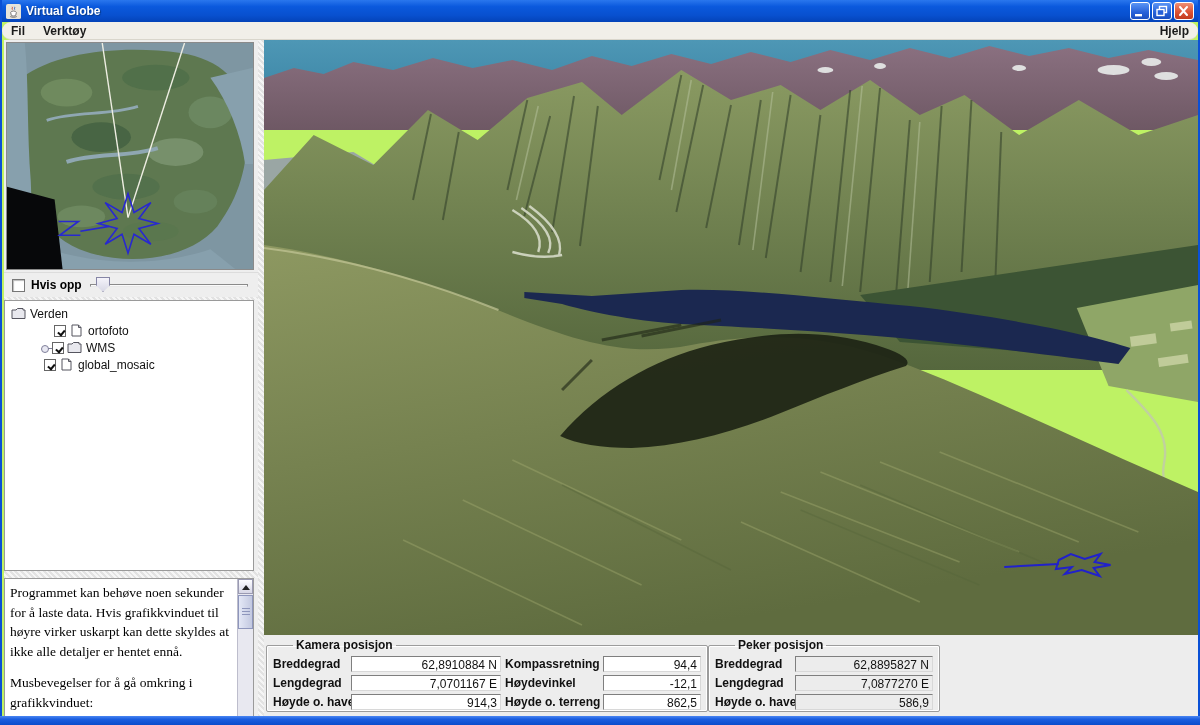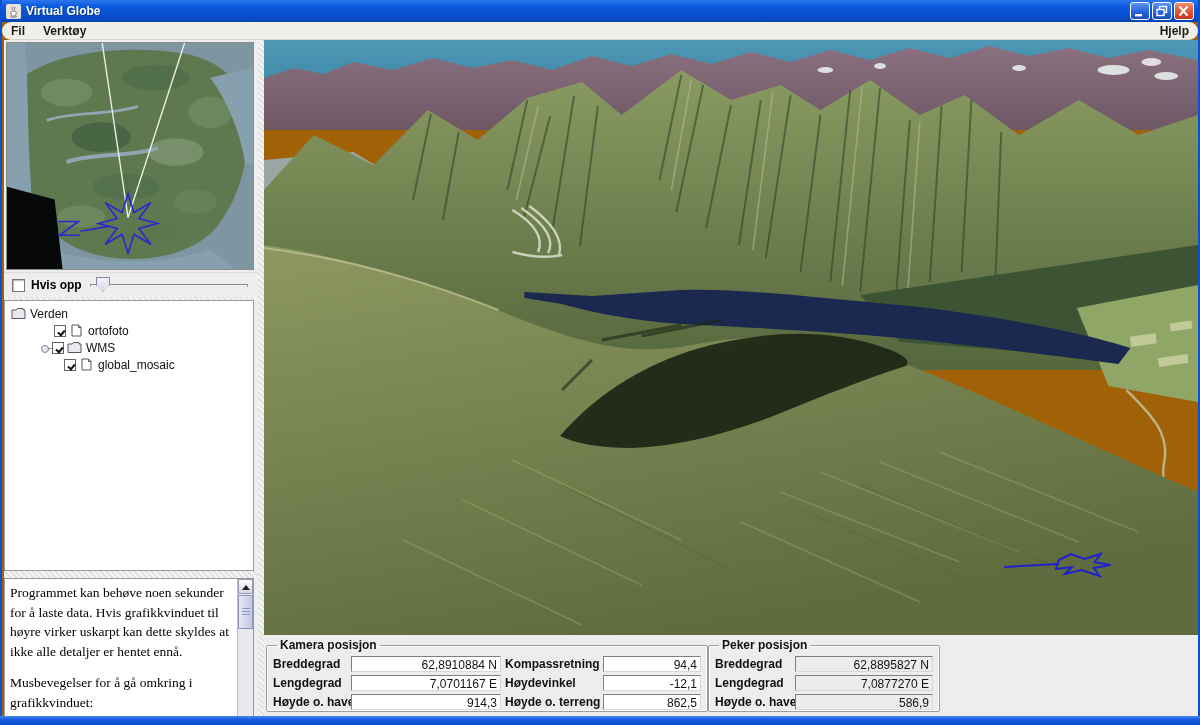--- a/index.html
+++ b/index.html
@@ -1,19 +1,19 @@
 <!DOCTYPE html>
 <html><head>
 <meta charset="utf-8">
 <style>
   * { margin:0; padding:0; box-sizing:border-box; }
   html,body { width:1200px; height:725px; overflow:hidden; }
   body { font-family:"Liberation Sans", sans-serif; font-size:12px; background:#ece9e2; }
 
-  .window { position:relative; width:1200px; height:725px; background:#a16207;
+  .window { position:relative; width:1200px; height:725px; background:#bef264;
             border-left:2px solid #0a50d6; border-right:2px solid #0a50d6; }
 
   
   .titlebar { position:absolute; left:0; top:0; width:100%; height:22px;
     background:linear-gradient(#2a77ee 0%, #0b59dd 30%, #0850cf 70%, #0443b8 100%);
     display:flex; align-items:center; padding:0 4px; }
   .titlebar .title { color:#fff; font-weight:bold; font-size:12px; margin-left:5px;
     text-shadow:1px 1px 1px #063a8c; flex:1; }
   .java-ico { width:15px; height:15px; display:inline-block; }
   .winbtn { width:20px; height:18px; border-radius:3px; margin-left:2px;
@@ -83,21 +83,21 @@
     background:#8e96bc; box-shadow:0 3px 0 #8e96bc, 0 6px 0 #8e96bc; }
 
   
   .vdivider { position:absolute; left:256px; top:40px; width:6px; height:676px; }
   .view3d { position:absolute; left:262px; top:40px; width:934px; height:595px; cursor:grab; }
   .view3d svg { width:100%; height:100%; display:block; }
 
   .status-area { position:absolute; left:262px; top:635px; width:934px; height:81px; background:#ededed; }
   fieldset { position:absolute; top:3px; height:74px; border:1px solid #9c9c9c;
     box-shadow:inset 0 0 0 1px #ffffff; border-radius:2px; padding:4px 6px 0 6px; background:#ededed; }
-  fieldset legend { font-weight:bold; padding:0 3px; margin-left:4px; color:#111; }
+  fieldset legend { font-weight:bold; padding:0 3px; margin-left:20px; color:#111; }
   .fs-camera { left:2px; width:438px; }
   .fs-pointer { left:444px; width:230px; }
   .grid-cam { display:grid; grid-template-columns:74px 150px 94px 98px; column-gap:4px; row-gap:3px; align-items:center; }
   .grid-ptr { display:grid; grid-template-columns:76px 138px; column-gap:4px; row-gap:3px; align-items:center; }
   .flabel { font-weight:bold; color:#111; white-space:nowrap; }
   .fval { height:16px; border:1px solid #7f7f7f; border-bottom-color:#d8d8d8; border-right-color:#d8d8d8;
     background:#fff; text-align:right; padding:1px 3px 0 0; font-size:12px; color:#111; overflow:hidden; }
   .fval.dim { background:#ececec; }
 
   .bottom-strip { position:absolute; left:-2px; bottom:0; width:1200px; height:9px;
@@ -201,21 +201,21 @@
         <span class="lbl">ortofoto</span>
       </div>
       <div class="tree-row" style="padding-left:35px">
         <span class="handle"></span>
         <span class="tchk checked"></span>
         <svg class="node-ico" viewBox="0 0 15 13">
             <path d="M1,3 L5,3 L6.5,1.5 L12,1.5 L12,3 L14,3 L14,11.5 L1,11.5 Z" fill="#e8e8ee" stroke="#55555f" stroke-width="1"></path>
           </svg>
         <span class="lbl">WMS</span>
       </div>
-      <div class="tree-row" style="padding-left:59px">
+      <div class="tree-row" style="padding-left:39px">
         <span class="tchk checked"></span>
         <svg class="node-ico" viewBox="0 0 15 13">
             <path d="M3,1 L9.5,1 L12,3.5 L12,12 L3,12 Z" fill="#fff" stroke="#55555f" stroke-width="1"></path>
             <path d="M9.5,1 L9.5,3.5 L12,3.5" fill="none" stroke="#55555f" stroke-width="1"></path>
           </svg>
         <span class="lbl">global_mosaic</span>
       </div>
     </div>
 
     <div class="div-h2 hatch"></div>

